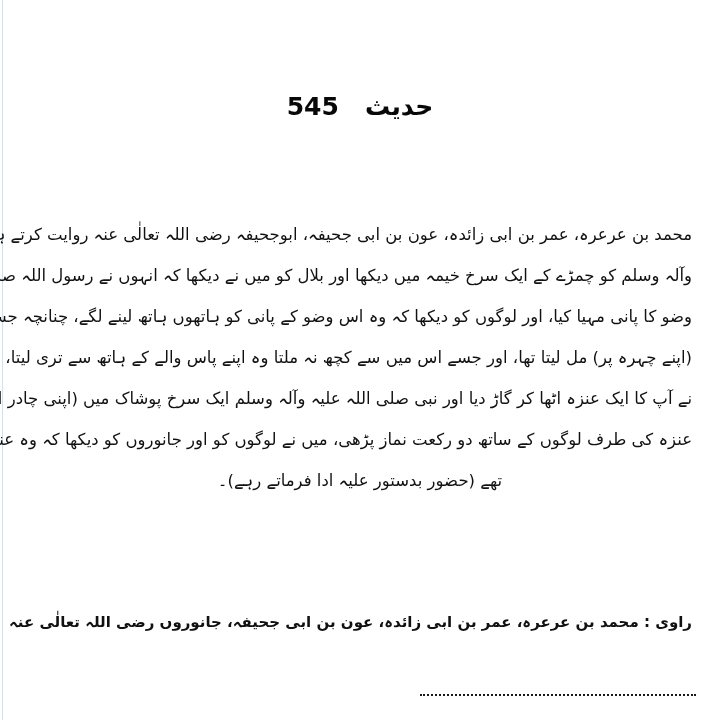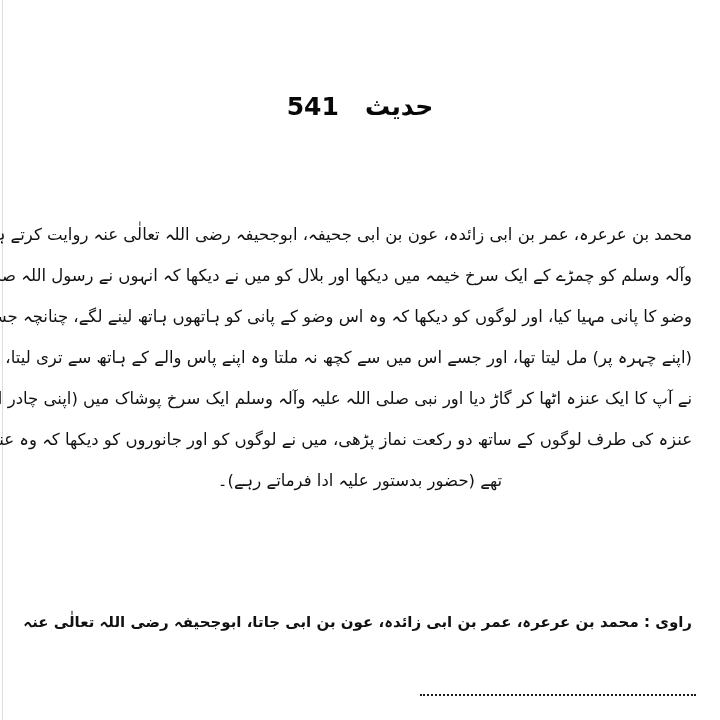--- a/index.html
+++ b/index.html
@@ -110,34 +110,34 @@
   }
 </style>
 </head>
 <body>
 
 <div class="page">
 
   <div class="page-edge-line"></div>
 
   <div class="title-row">
-    <span class="title-text">حدیث   541</span>
+    <span class="title-text">حدیث   545</span>
   </div>
 
   <div class="body-block">
     <div class="body-line">محمد بن عرعرہ، عمر بن ابی زائدہ، عون بن ابی جحیفہ، ابوجحیفہ رضی اللہ تعالٰی عنہ روایت کرتے ہیں کہ میں نے رسول اللہ صلی اللہ علیہ</div>
     <div class="body-line">وآلہ وسلم کو چمڑے کے ایک سرخ خیمہ میں دیکھا اور بلال کو میں نے دیکھا کہ انہوں نے رسول اللہ صلی اللہ علیہ وآلہ وسلم کے لئے</div>
     <div class="body-line">وضو کا پانی مہیا کیا، اور لوگوں کو دیکھا کہ وہ اس وضو کے پانی کو ہاتھوں ہاتھ لینے لگے، چنانچہ جس کو اس میں سے کچھ مل جاتا تو وہ اسے</div>
     <div class="body-line">(اپنے چہرہ پر) مل لیتا تھا، اور جسے اس میں سے کچھ نہ ملتا وہ اپنے پاس والے کے ہاتھ سے تری لیتا، پھر میں نے بلال کو دیکھا کہ انہوں</div>
     <div class="body-line">نے آپ کا ایک عنزہ اٹھا کر گاڑ دیا اور نبی صلی اللہ علیہ وآلہ وسلم ایک سرخ پوشاک میں (اپنی چادر اٹھائے ہوئے) برآمد ہوئے اور</div>
     <div class="body-line">عنزہ کی طرف لوگوں کے ساتھ دو رکعت نماز پڑھی، میں نے لوگوں کو اور جانوروں کو دیکھا کہ وہ عنزہ کے آگے سے نکلتے جا رہے</div>
     <div class="body-line last-line">تھے (حضور بدستور علیہ ادا فرماتے رہے)۔</div>
   </div>
 
   <div class="narrator-row">
-    <span class="narrator-text">راوی :  محمد بن عرعرہ، عمر بن ابی زائدہ، عون بن ابی جاتا، ابوجحیفہ رضی اللہ تعالٰی عنہ</span>
+    <span class="narrator-text">راوی :  محمد بن عرعرہ، عمر بن ابی زائدہ، عون بن ابی جحیفہ، جانوروں رضی اللہ تعالٰی عنہ</span>
   </div>
 
   <div class="rule-row">
     <div class="dotted-rule"></div>
   </div>
 
 </div>
 
 </body></html>

